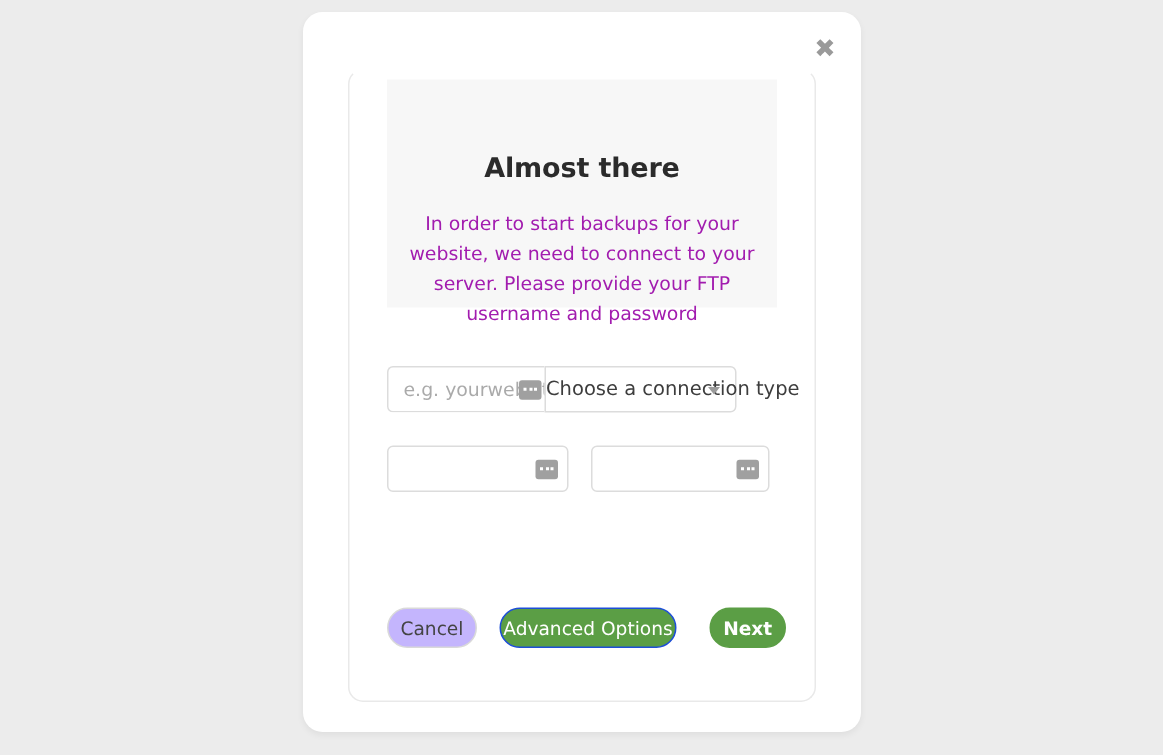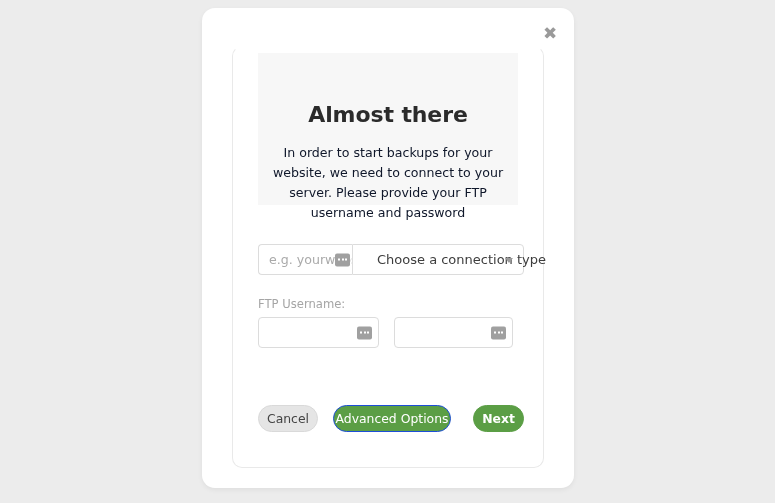--- a/index.html
+++ b/index.html
@@ -63,32 +63,32 @@
     width: 260px;
     height: 152px;
     background: #f7f7f7;
     box-sizing: border-box;
     padding: 0 10px;
   }
   .intro-title {
     margin: 0;
     padding-top: 49px;
     text-align: center;
-    font-size: 22px;
+    font-size: 18px;
     font-weight: bold;
     color: #2b2b2b;
     letter-spacing: -0.1px;
   }
   .intro-body {
     margin: 0;
     padding-top: 16px;
     text-align: center;
     font-size: 12.6px;
     line-height: 20px;
-    color: #0f172a;
+    color: #a21caf;
   }
 
   
   .form-area {
     position: absolute;
     left: 56px;
     top: 236px;
     width: 266px;
   }
   .field-row {
@@ -111,25 +111,25 @@
     height: 31px;
     background: #ffffff;
     border: 1px solid #dcdcdc;
   }
   .input-url {
     width: 105px;
     border-radius: 4px 0 0 4px;
     border-right: none;
   }
   .select-box {
-    width: 172px;
+    width: 128px;
     border-radius: 0 4px 4px 0;
     display: flex;
     align-items: center;
-    padding-left: 24px;
+    padding-left: 0;
     box-sizing: border-box;
   }
   .select-label {
     font-size: 13px;
     color: #3d3d3d;
     white-space: nowrap;
   }
   .caret {
     position: absolute;
     right: 10px;
@@ -201,21 +201,21 @@
     font-family: "DejaVu Sans", sans-serif;
     font-size: 12.4px;
     cursor: pointer;
     padding: 0;
     line-height: 25px;
     text-align: center;
   }
   .btn-cancel {
     left: 0;
     width: 60px;
-    background: #e5e5e5;
+    background: #c4b5fd;
     border: 1px solid #d9d9d9;
     color: #444;
   }
   .btn-advanced {
     left: 75px;
     width: 118px;
     background: #5b9e45;
     border: 1px solid #1d4ed8;
     color: #ffffff;
   }
@@ -256,21 +256,20 @@
             <i></i>
           </span>
       </div>
       <div class="input-wrap select-box">
         <span class="select-label">Choose a connection type</span>
         <span class="caret"></span>
       </div>
     </div>
 
     <div class="field-row row-2">
-      <div class="label-cell col-left">FTP Username:</div>
     </div>
 
     <div class="field-row">
       <div class="col-left">
         <div class="input-wrap input-plain">
           <input class="input-text" type="text" placeholder="" style="">
           <span class="autofill-icon">
               <i></i>
               <i></i>
               <i></i>

